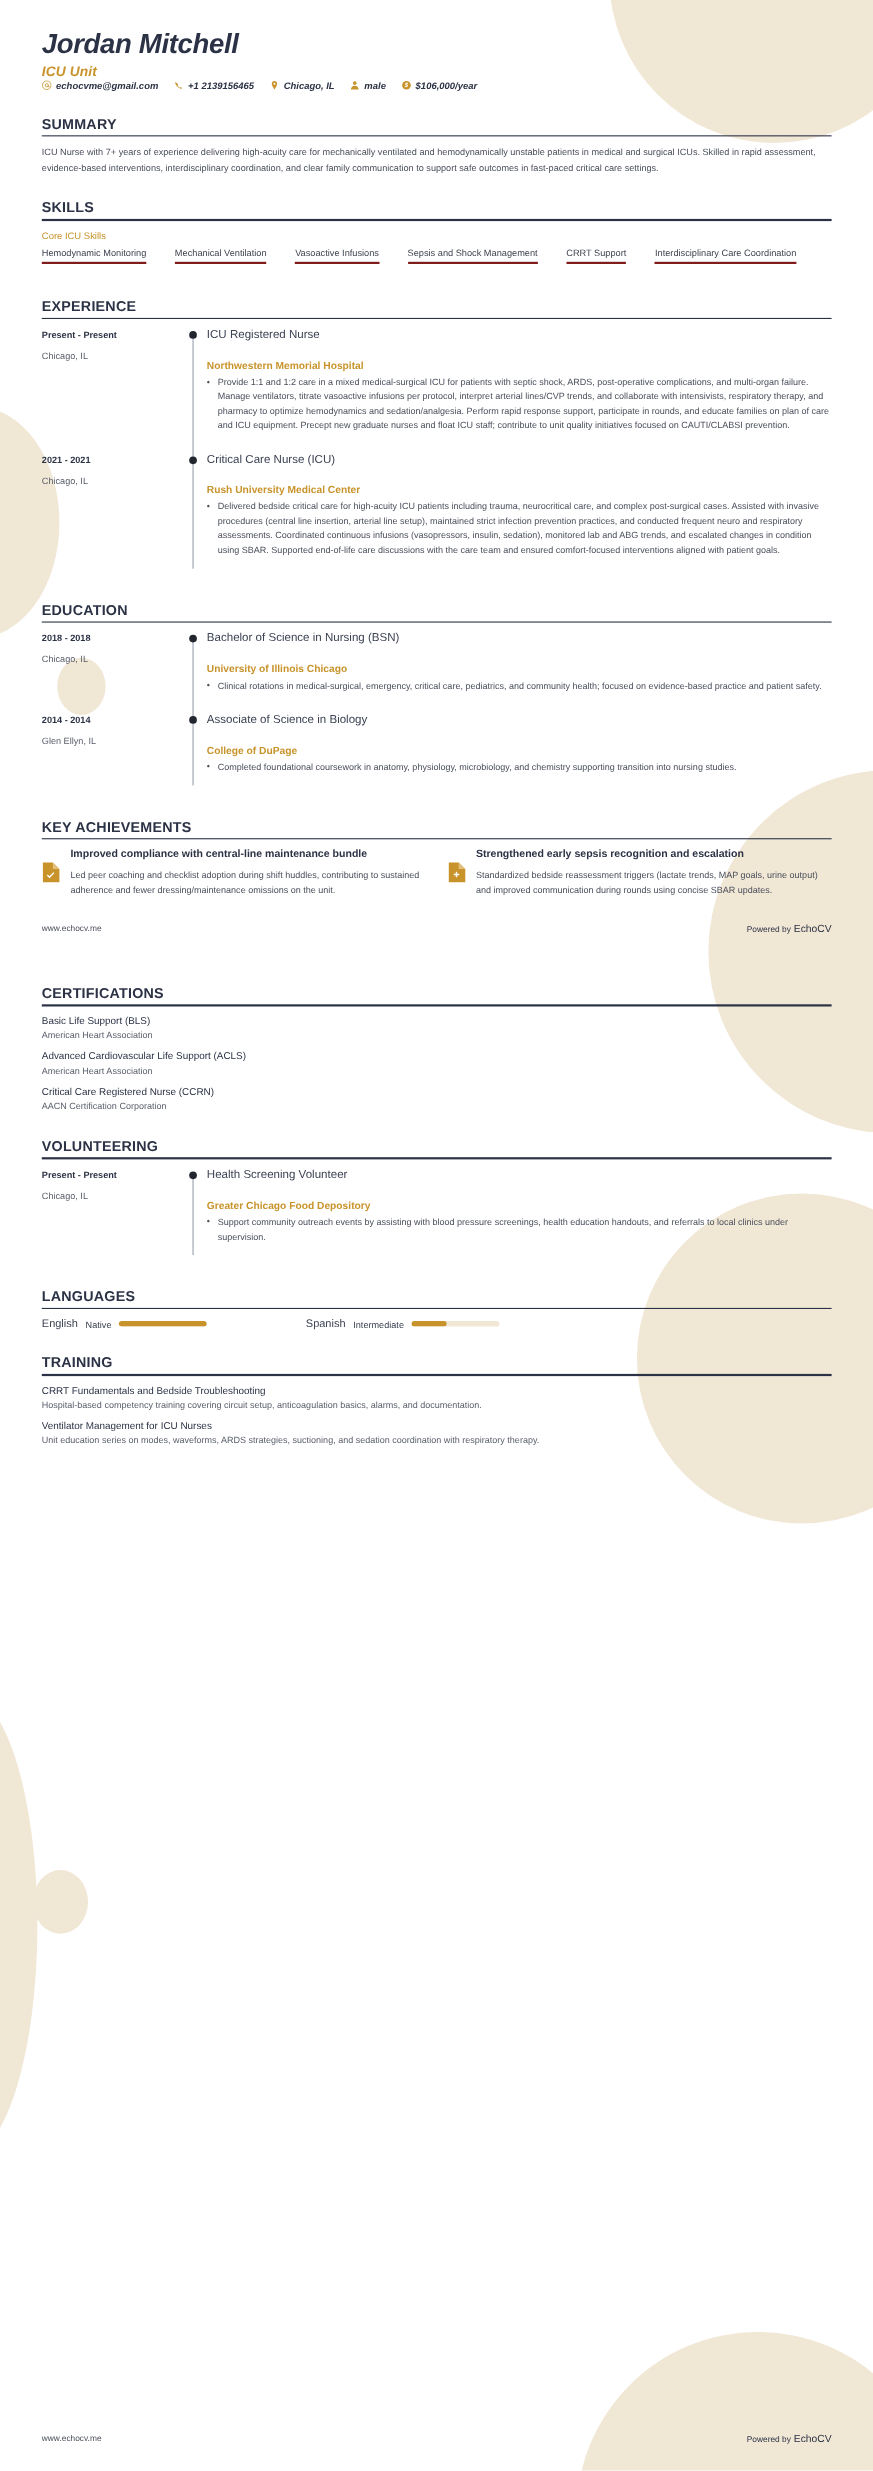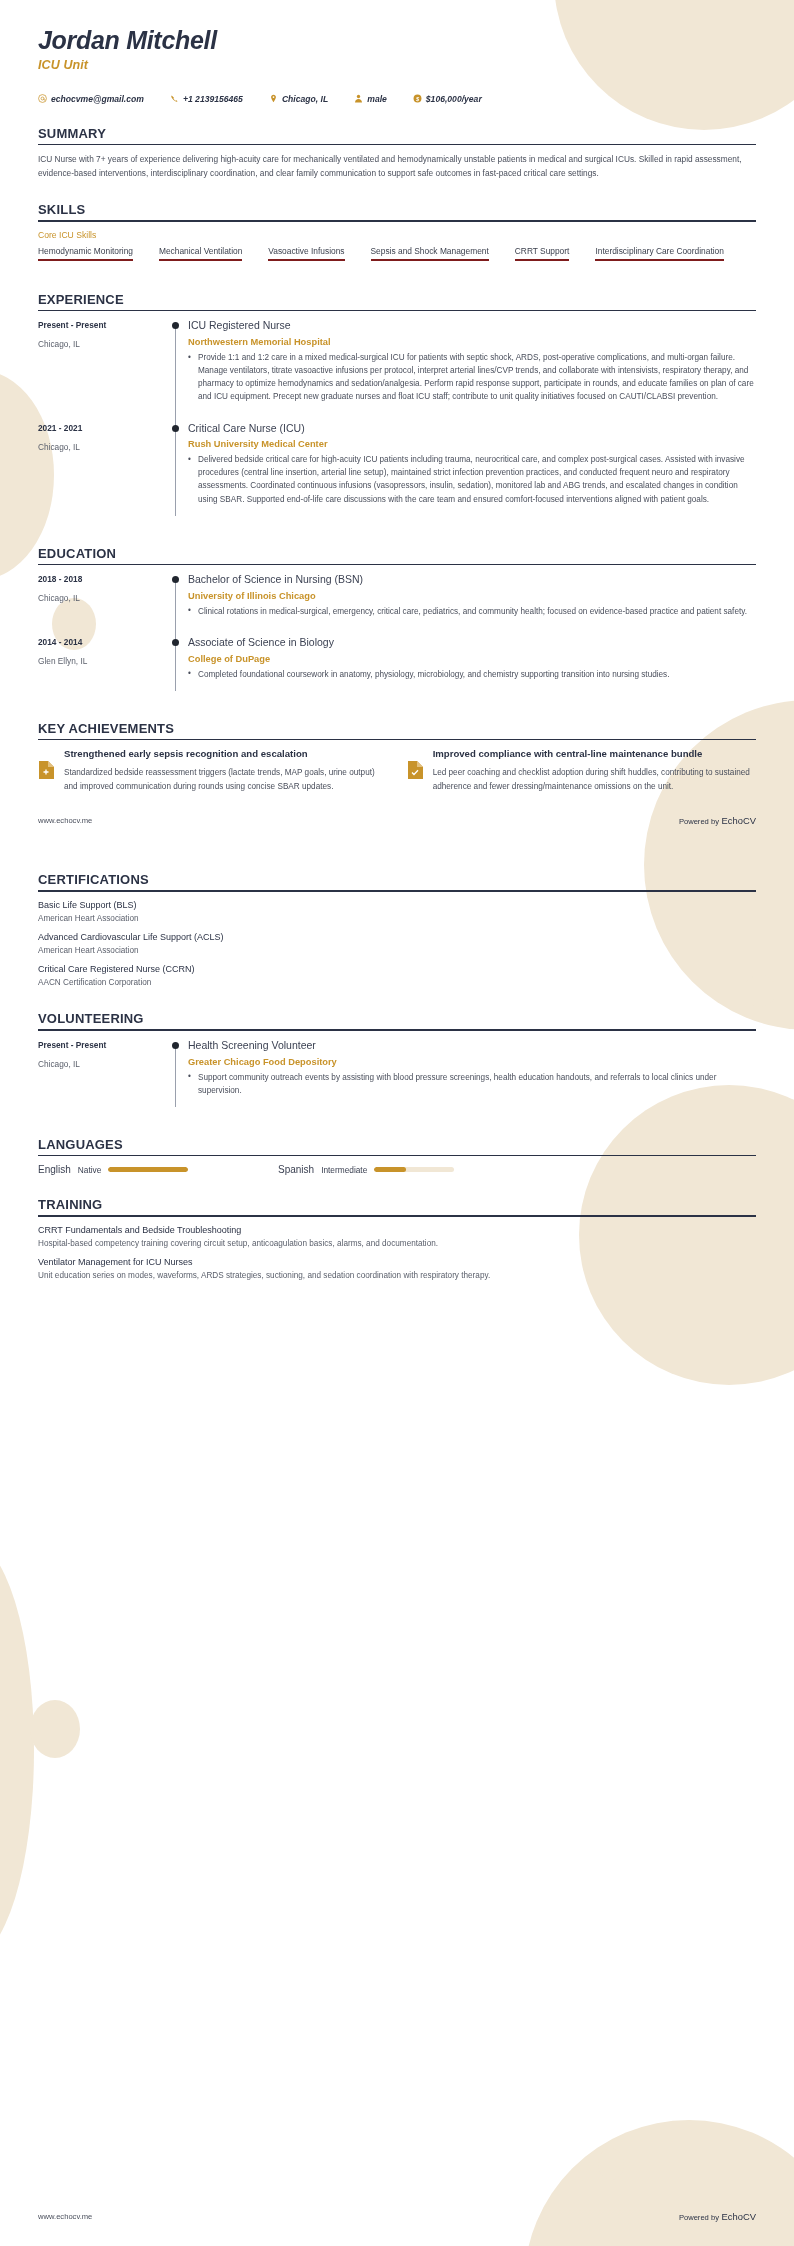--- a/index.html
+++ b/index.html
@@ -36,21 +36,21 @@
   .name {
     font-size: 25px; font-weight: bold; letter-spacing: -0.3px;
     color: #2b3245; line-height: 1.15;
   }
   .role {
     font-size: 12.5px; font-weight: bold; color: #c8932a;
     margin-top: 3px; letter-spacing: 0.1px;
   }
   .contact-row {
     display: flex; flex-wrap: wrap;
-    margin-top: 22px; gap: 12px;
+    margin-top: 1px; gap: 0px;
   }
   .contact-item {
     display: flex; align-items: center; gap: 4px;
     margin-right: 14px; font-size: 8.6px; font-weight: bold; color: #2b3245;
   }
   .ci-icon {
     width: 9px; height: 9px; flex: 0 0 9px;
     display: inline-flex; align-items: center; justify-content: center;
   }
   .ci-icon svg { display: block; }
@@ -87,21 +87,21 @@
   }
   .entry:last-child .entry-rail .line { bottom: 8px; }
   .entry-rail .dot {
     position: absolute; left: 6px; top: 3px;
     width: 7px; height: 7px; border-radius: 50%; background: #21262f;
   }
   .entry-body { flex: 1; padding-bottom: 16px; }
   .entry-title { font-size: 10.5px; color: #3c4253; line-height: 1.3; }
   .entry-org {
     font-size: 9.3px; font-weight: bold; color: #c8932a;
-    margin-top: 4px; margin-bottom: 4px;
+    margin-top: 15px; margin-bottom: 4px;
   }
   .bullets { list-style: none; }
   .bullets li {
     position: relative; padding-left: 10px;
     font-size: 8.2px; line-height: 1.6; color: #4a4f5c; margin-bottom: 2px;
   }
   .bullets li::before {
     content: "•"; position: absolute; left: 0; top: -0.5px; color: #4a4f5c;
   }
 
@@ -329,40 +329,40 @@
   <div class="section">
     <div class="section-title">KEY ACHIEVEMENTS</div>
     <div class="section-rule"></div>
     <div class="ach-grid">
 
       <div class="ach">
         <div class="ach-icon">
           <svg width="17" height="20" viewBox="0 0 17 20">
               <path d="M1 1h9l6 6v12H1z" fill="#c8932a"></path>
               <path d="M10 1l6 6h-6z" fill="#e3c07e"></path>
-              <path d="M8 9.5v5M5.5 12h5" fill="none" stroke="#fff" stroke-width="1.3"></path>
+              <path d="M5 12.5l2 2 4-4.2" fill="none" stroke="#fff" stroke-width="1.3"></path>
             </svg>
         </div>
         <div>
-          <div class="ach-title">Strengthened early sepsis recognition and escalation</div>
-          <div class="ach-desc">Standardized bedside reassessment triggers (lactate trends, MAP goals, urine output) and improved communication during rounds using concise SBAR updates.</div>
+          <div class="ach-title">Improved compliance with central-line maintenance bundle</div>
+          <div class="ach-desc">Led peer coaching and checklist adoption during shift huddles, contributing to sustained adherence and fewer dressing/maintenance omissions on the unit.</div>
         </div>
       </div>
 
       <div class="ach">
         <div class="ach-icon">
           <svg width="17" height="20" viewBox="0 0 17 20">
               <path d="M1 1h9l6 6v12H1z" fill="#c8932a"></path>
               <path d="M10 1l6 6h-6z" fill="#e3c07e"></path>
-              <path d="M5 12.5l2 2 4-4.2" fill="none" stroke="#fff" stroke-width="1.3"></path>
+              <path d="M8 9.5v5M5.5 12h5" fill="none" stroke="#fff" stroke-width="1.3"></path>
             </svg>
         </div>
         <div>
-          <div class="ach-title">Improved compliance with central-line maintenance bundle</div>
-          <div class="ach-desc">Led peer coaching and checklist adoption during shift huddles, contributing to sustained adherence and fewer dressing/maintenance omissions on the unit.</div>
+          <div class="ach-title">Strengthened early sepsis recognition and escalation</div>
+          <div class="ach-desc">Standardized bedside reassessment triggers (lactate trends, MAP goals, urine output) and improved communication during rounds using concise SBAR updates.</div>
         </div>
       </div>
 
     </div>
   </div>
 
   <div class="page-footer">
     <div class="footer-url">www.echocv.me</div>
     <div class="footer-powered">
       <span class="by">Powered by</span>

